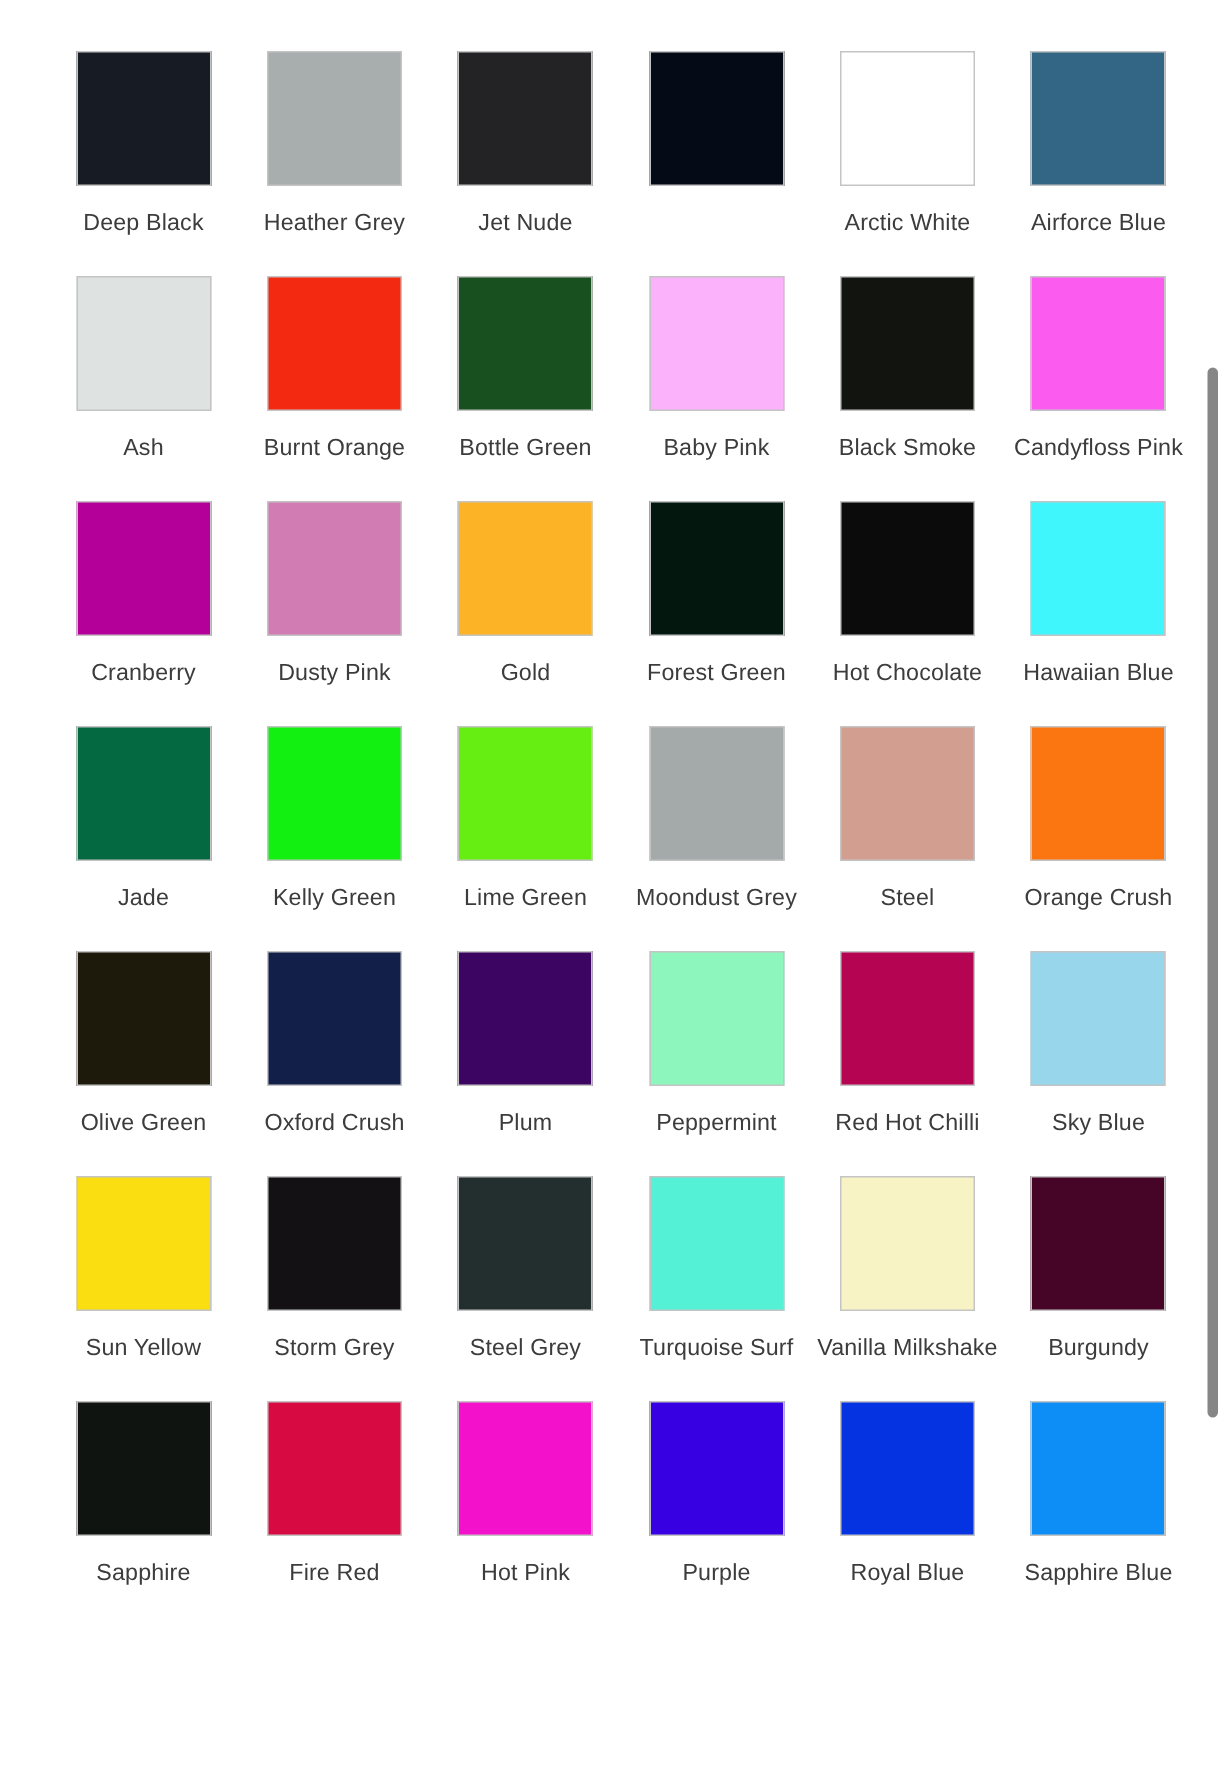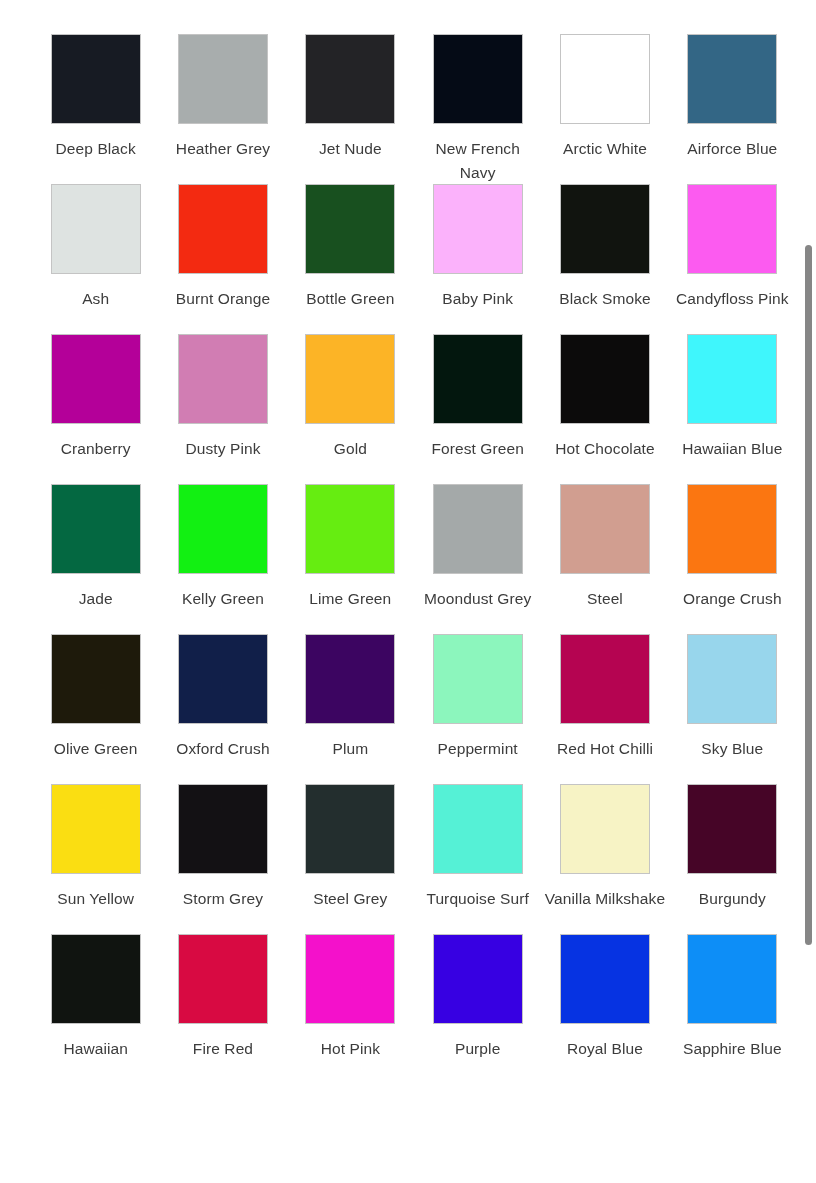--- a/index.html
+++ b/index.html
@@ -97,21 +97,20 @@
       <div class="swatch-cell">
         <div class="swatch-chip" style="background-color: rgb(168, 173, 173);"></div>
         <div class="swatch-label">Heather Grey</div>
       </div>
       <div class="swatch-cell">
         <div class="swatch-chip" style="background-color: rgb(35, 35, 38);"></div>
         <div class="swatch-label">Jet Nude</div>
       </div>
       <div class="swatch-cell">
         <div class="swatch-chip" style="background-color: rgb(5, 11, 22);"></div>
-        <div class="swatch-label">New French Navy</div>
       </div>
       <div class="swatch-cell">
         <div class="swatch-chip" style="background-color: rgb(255, 255, 255);"></div>
         <div class="swatch-label">Arctic White</div>
       </div>
       <div class="swatch-cell">
         <div class="swatch-chip" style="background-color: rgb(51, 102, 133);"></div>
         <div class="swatch-label">Airforce Blue</div>
       </div>
       <div class="swatch-cell">
@@ -229,21 +228,21 @@
       <div class="swatch-cell">
         <div class="swatch-chip" style="background-color: rgb(247, 243, 197);"></div>
         <div class="swatch-label">Vanilla Milkshake</div>
       </div>
       <div class="swatch-cell">
         <div class="swatch-chip" style="background-color: rgb(70, 5, 39);"></div>
         <div class="swatch-label">Burgundy</div>
       </div>
       <div class="swatch-cell">
         <div class="swatch-chip" style="background-color: rgb(16, 20, 16);"></div>
-        <div class="swatch-label">Hawaiian</div>
+        <div class="swatch-label">Sapphire</div>
       </div>
       <div class="swatch-cell">
         <div class="swatch-chip" style="background-color: rgb(216, 10, 66);"></div>
         <div class="swatch-label">Fire Red</div>
       </div>
       <div class="swatch-cell">
         <div class="swatch-chip" style="background-color: rgb(244, 17, 203);"></div>
         <div class="swatch-label">Hot Pink</div>
       </div>
       <div class="swatch-cell">

